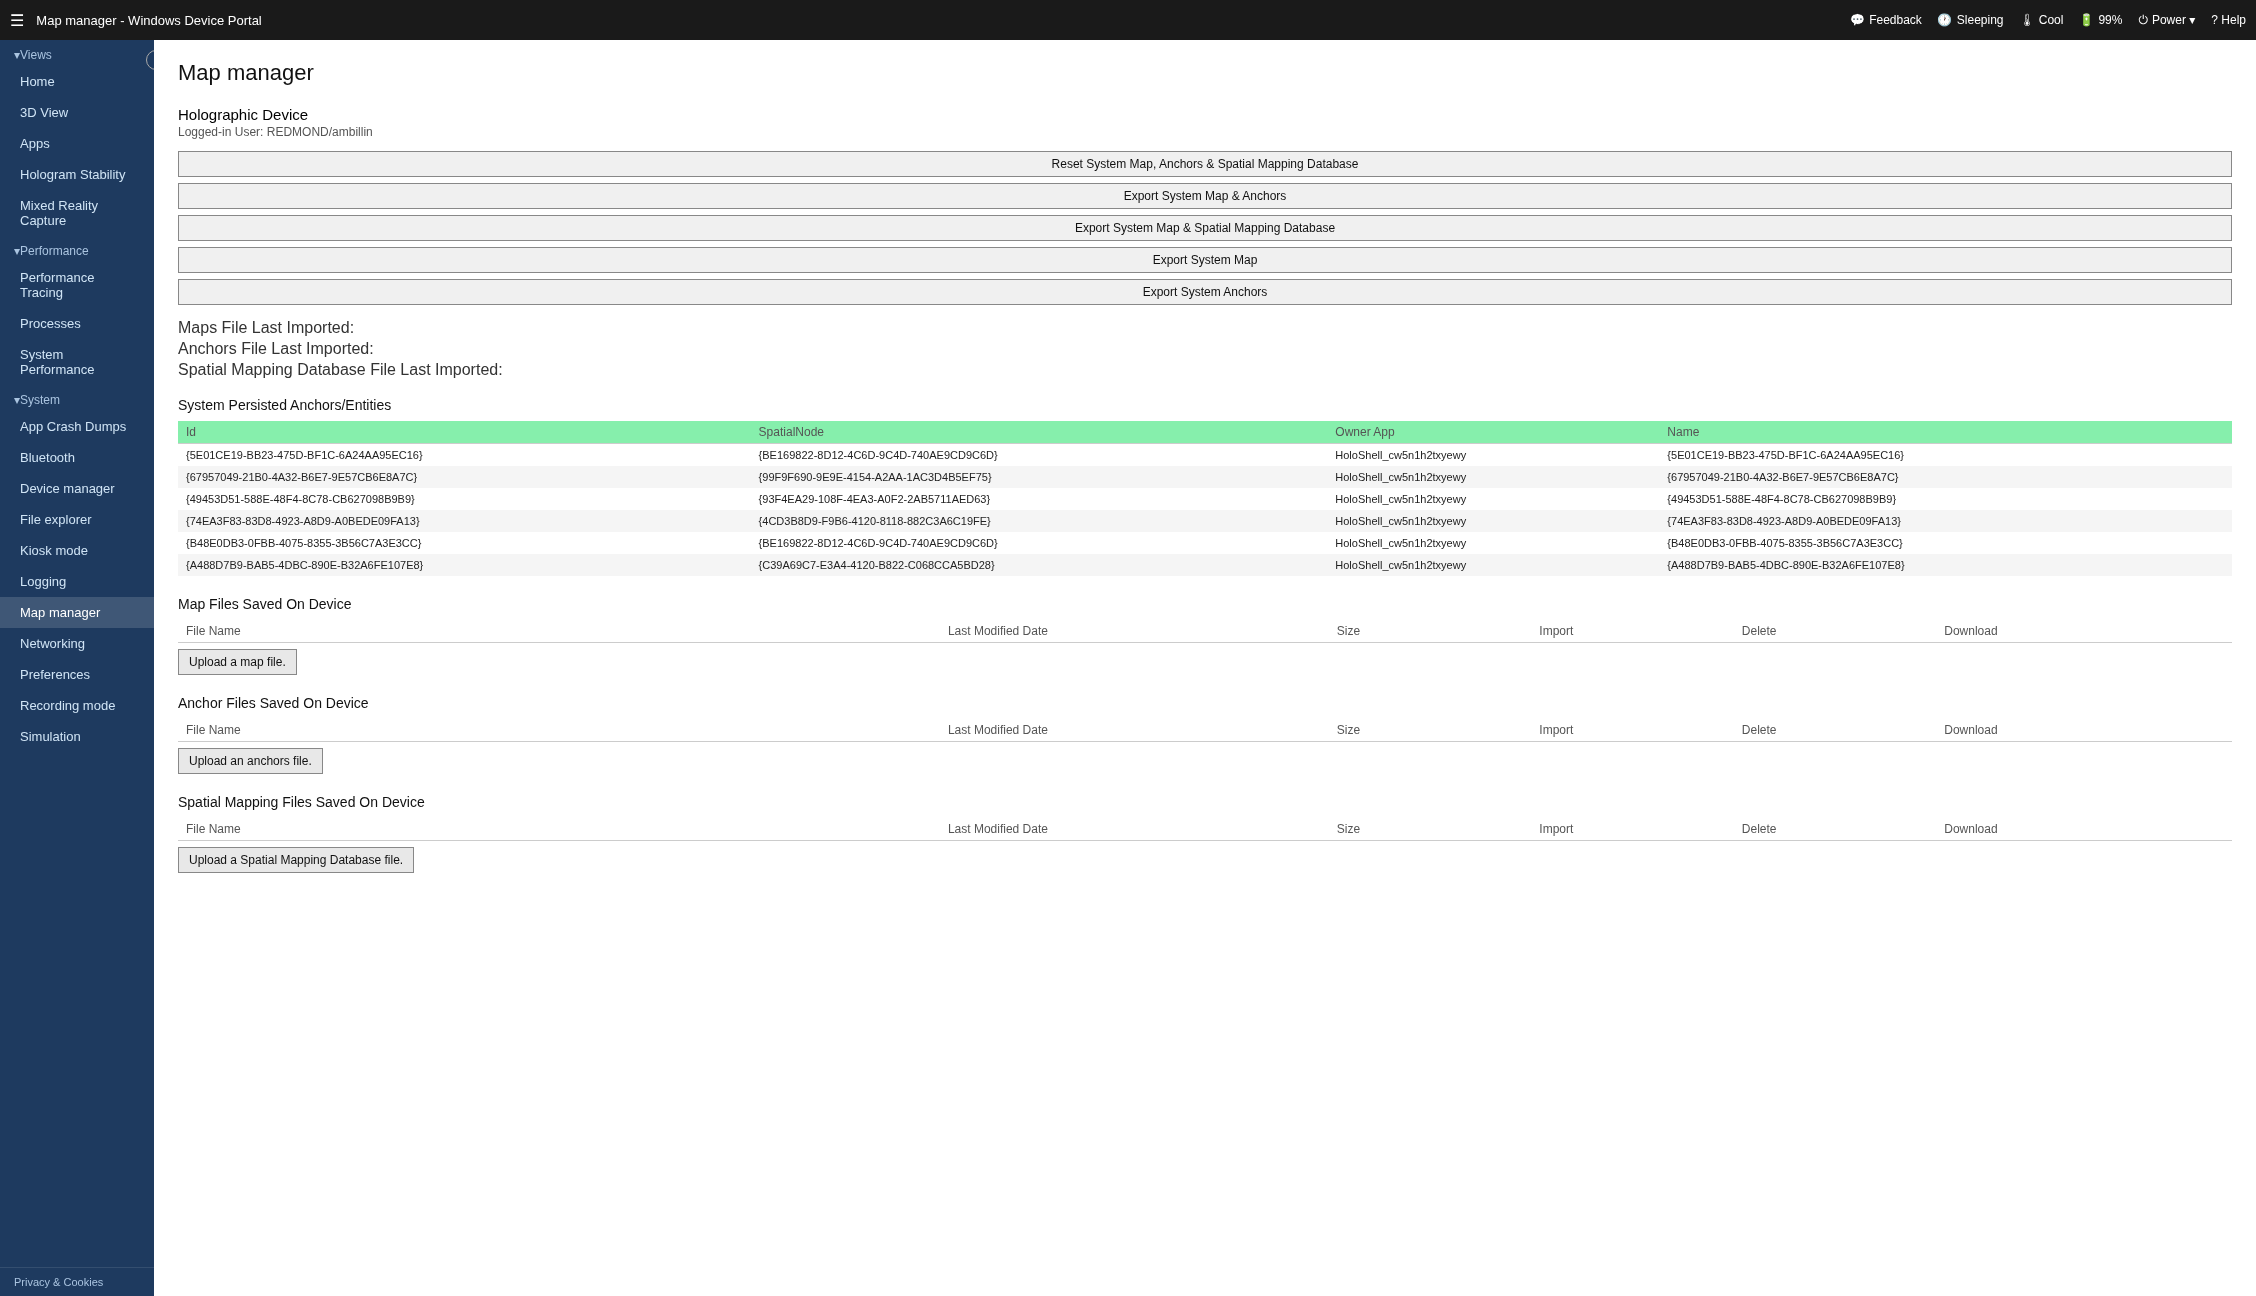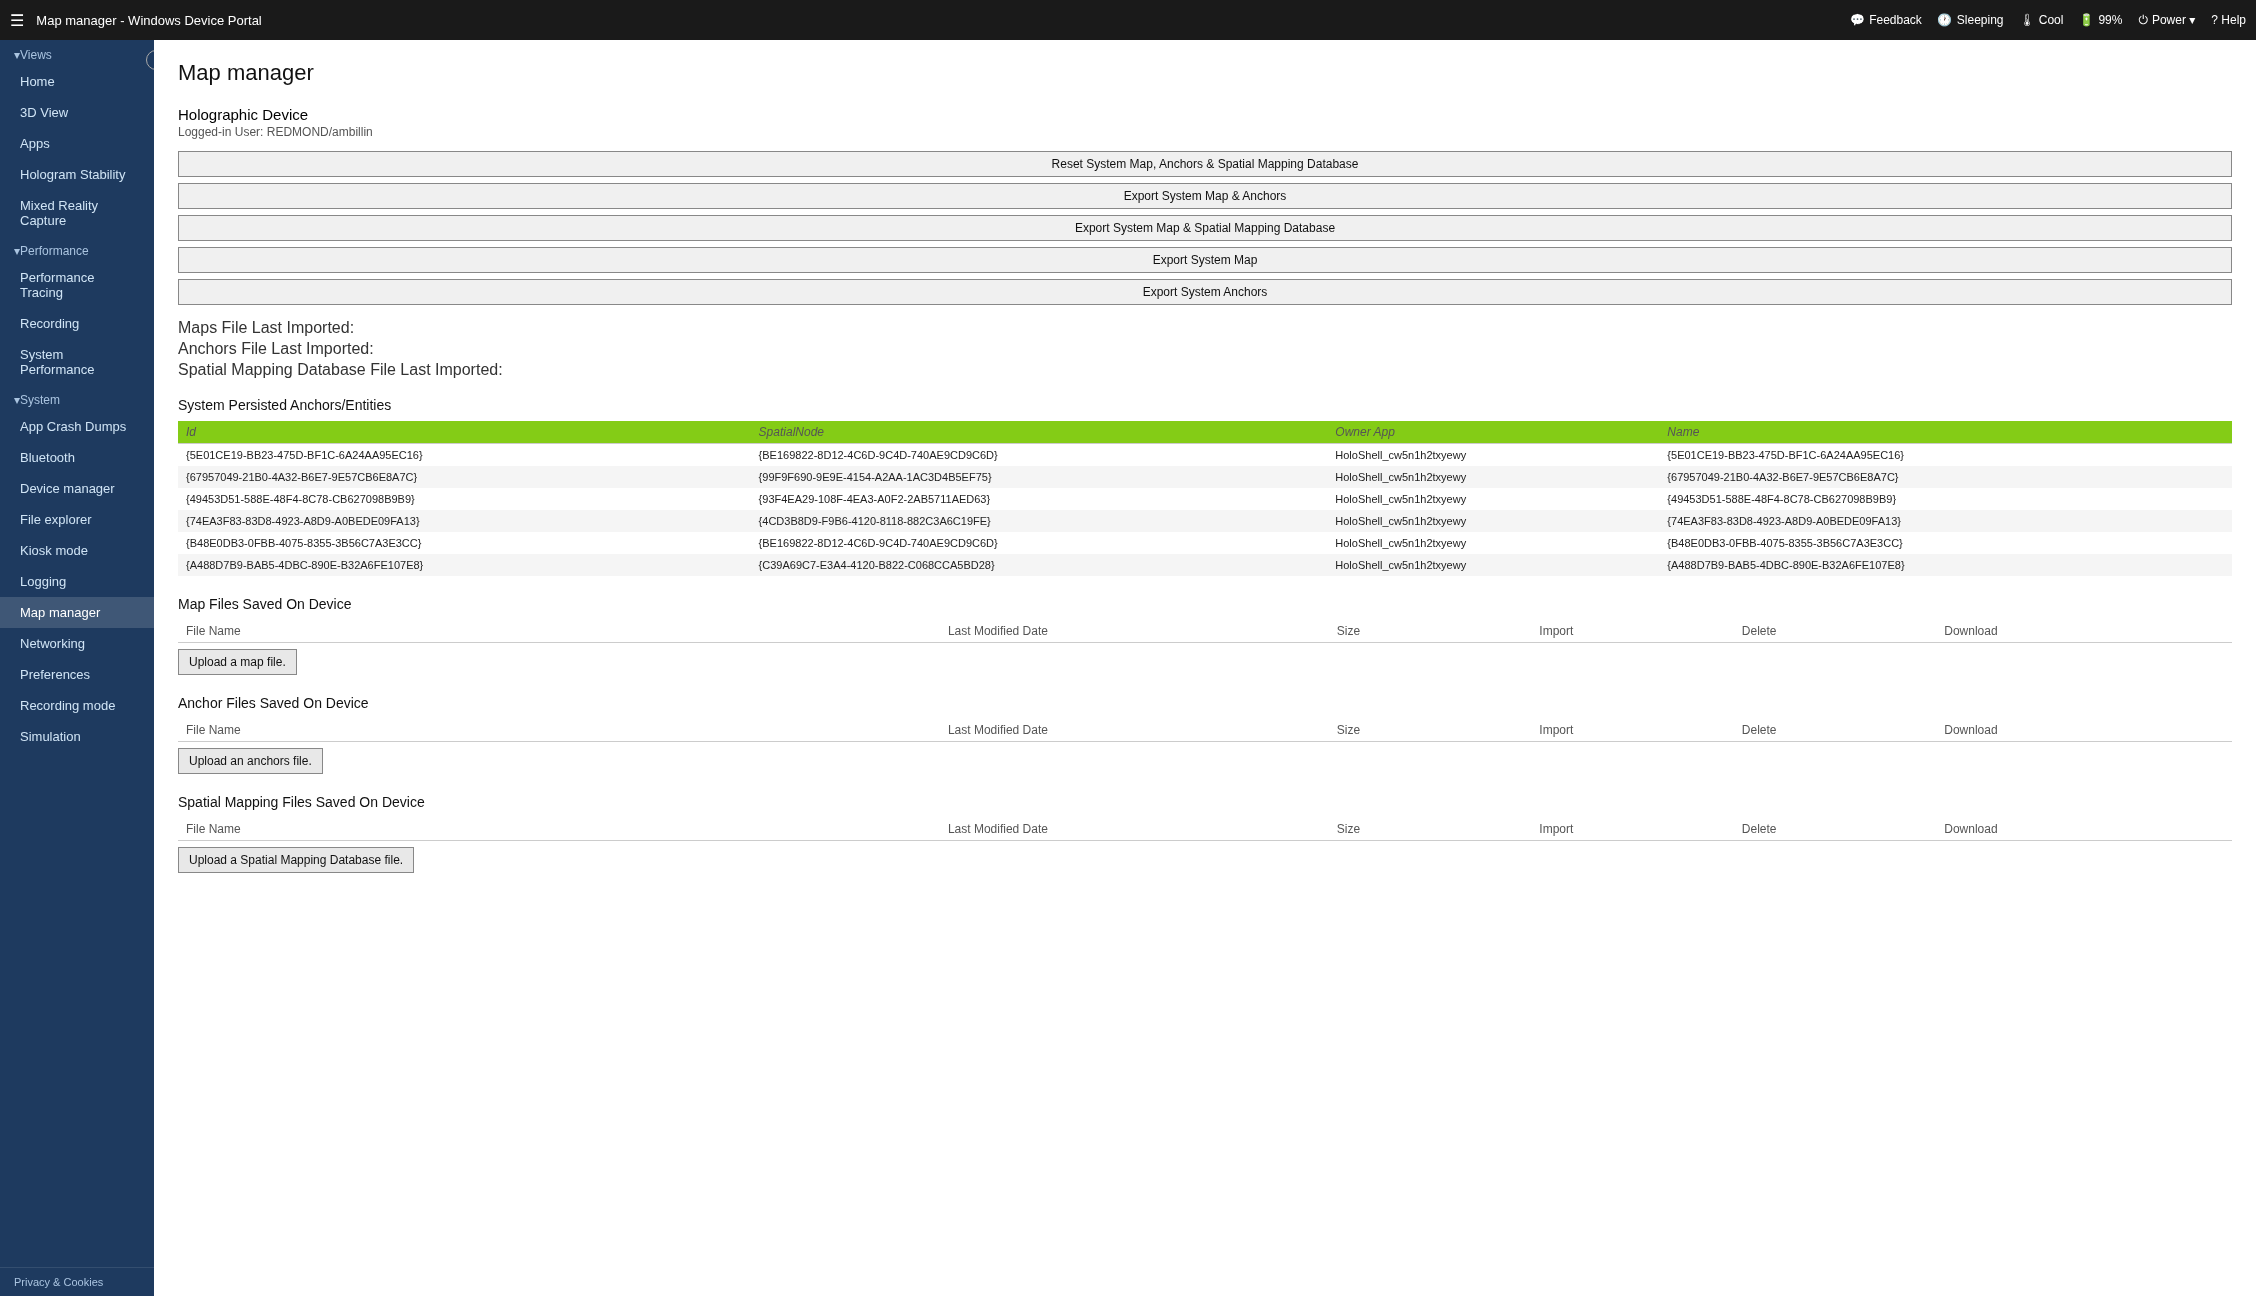--- a/index.html
+++ b/index.html
@@ -106,22 +106,21 @@
       font-size: 12px;
     }
     table thead tr {
       border-bottom: 1px solid #ccc;
     }
     table thead th {
       text-align: left;
       padding: 4px 8px;
       font-weight: 400;
       color: #555;
-      background: #84cc16;
-      font-style: italic;
+      background: #86efac;
     }
     table tbody tr:nth-child(even) { background: #f5f5f5; }
     table tbody td {
       padding: 5px 8px;
       color: #222;
       font-size: 11px;
     }
 
     .file-section { margin-top: 20px; }
     .file-table-header { display: flex; gap: 0; border-bottom: 1px solid #ccc; padding: 4px 0; }
@@ -189,21 +188,21 @@
 
     <div class="sidebar-section-label">▾Views</div>
     <div class="sidebar-item">Home</div>
     <div class="sidebar-item">3D View</div>
     <div class="sidebar-item">Apps</div>
     <div class="sidebar-item">Hologram Stability</div>
     <div class="sidebar-item">Mixed Reality Capture</div>
 
     <div class="sidebar-section-label">▾Performance</div>
     <div class="sidebar-item">Performance Tracing</div>
-    <div class="sidebar-item">Recording</div>
+    <div class="sidebar-item">Processes</div>
     <div class="sidebar-item">System Performance</div>
 
     <div class="sidebar-section-label">▾System</div>
     <div class="sidebar-item">App Crash Dumps</div>
     <div class="sidebar-item">Bluetooth</div>
     <div class="sidebar-item">Device manager</div>
     <div class="sidebar-item">File explorer</div>
     <div class="sidebar-item">Kiosk mode</div>
     <div class="sidebar-item">Logging</div>
     <div class="sidebar-item active">Map manager</div>

